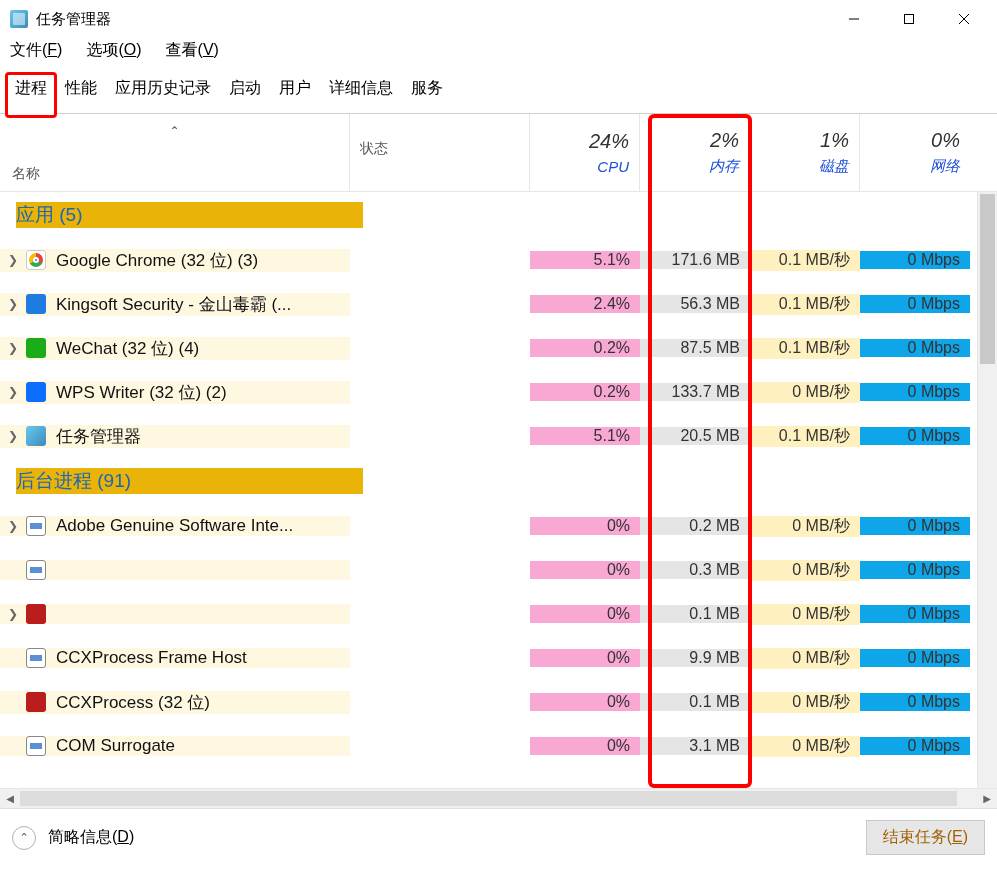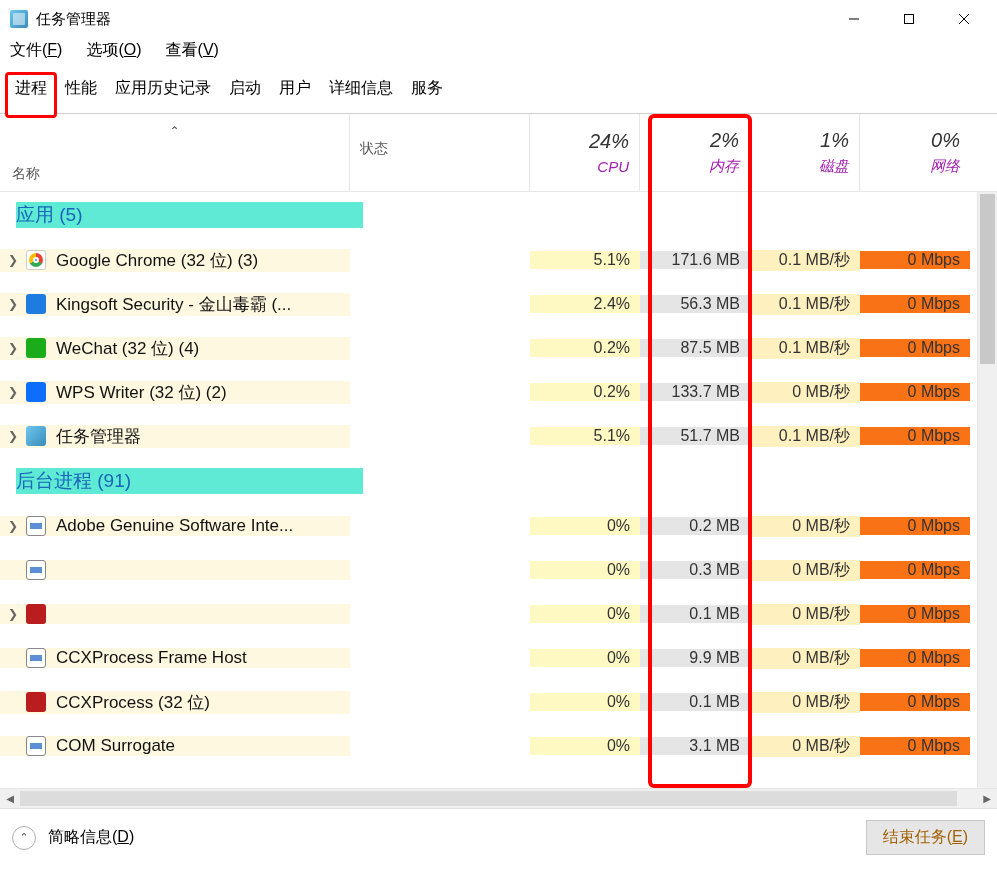--- a/index.html
+++ b/index.html
@@ -25,21 +25,21 @@
 .tab.active { background: #fff; border-color: #d0d0d0; }
 .tab.highlighted-border { outline: 3px solid #f00; outline-offset: -2px; border-radius: 3px; }
 
 
 .col-headers { display: flex; height: 78px; border-bottom: 1px solid #e6e6e6; position: relative; }
 .col-name { width: 350px; border-right: 1px solid #e6e6e6; display: flex; flex-direction: column; justify-content: flex-end; padding: 0 0 8px 12px; position: relative; }
 .col-name .sort-arrow { position: absolute; top: 10px; left: 50%; transform: translateX(-50%); font-size: 12px; color: #555; }
 .col-status { width: 180px; border-right: 1px solid #e6e6e6; display: flex; align-items: center; padding: 0 0 8px 10px; }
 .col-metric { width: 110px; border-right: 1px solid #e6e6e6; display: flex; flex-direction: column; align-items: flex-end; justify-content: center; padding-right: 10px; font-style: italic; }
 .col-metric .pct { font-size: 20px; color: #333; }
-.col-metric .lbl { font-size: 15px; color: #a21caf; margin-top: 5px; }
+.col-metric .lbl { font-size: 15px; color: #1d4ed8; margin-top: 5px; }
 .col-label { font-size: 14px; color: #555; }
 
 
 .mem-highlight { position: absolute; border: 4px solid #f00; border-radius: 6px; pointer-events: none; z-index: 50; }
 
 
 .body-area { display: flex; height: 596px; }
 .table-wrap { flex: 1; overflow: hidden; position: relative; }
 .vscroll { width: 20px; background: #f0f0f0; border-left: 1px solid #e6e6e6; position: relative; }
 .vscroll .thumb { position: absolute; left: 2px; right: 2px; top: 2px; height: 170px; background: #c8c8c8; }
@@ -49,25 +49,25 @@
 .proc-row { height: 44px; display: flex; align-items: center; }
 .proc-row .expand { width: 26px; text-align: center; color: #666; font-size: 12px; }
 .proc-row .picon { width: 20px; height: 20px; margin-right: 10px; border-radius: 3px; display: inline-flex; align-items: center; justify-content: center; font-size: 11px; color: #fff; }
 .proc-row .pname { font-size: 17px; color: #111; flex: 0 0 auto; }
 .name-cell { width: 350px; display: flex; align-items: center; }
 .status-cell { width: 180px; }
 .metric-cell { width: 110px; text-align: right; padding-right: 10px; font-size: 16px; color: #333; }
 
 
 .tint-name { background: #fff8e0; }
-.tint-cpu { background: #fef9c3; }
+.tint-cpu { background: #f9a8d4; }
 .tint-mem { background: #e5e5e5; }
 .tint-disk { background: #fff0bf; }
-.tint-net { background: #f97316; }
-.tint-group { background: #5eead4; }
+.tint-net { background: #0ea5e9; }
+.tint-group { background: #eab308; }
 
 
 .hscroll { height: 20px; background: #f0f0f0; display: flex; align-items: center; border-top: 1px solid #e6e6e6; }
 .hscroll .arrow { width: 20px; height: 20px; display: flex; align-items: center; justify-content: center; font-size: 10px; color: #666; }
 .hscroll .track { flex: 1; height: 100%; position: relative; }
 .hscroll .thumb { position: absolute; top: 2px; bottom: 2px; left: 0; right: 20px; background: #dcdcdc; }
 
 
 .footer { height: 58px; border-top: 1px solid #e0e0e0; display: flex; align-items: center; padding: 0 12px; }
 .footer .collapse-btn { width: 24px; height: 24px; border: 1px solid #b0b0b0; border-radius: 50%; display: flex; align-items: center; justify-content: center; margin-right: 12px; font-size: 11px; color: #555; }
@@ -215,21 +215,21 @@
         <div class="metric-cell tint-net">0 Mbps</div>
       </div>
       <div class="proc-row">
         <div class="name-cell tint-name">
           <span class="expand">❯</span>
           <span class="picon ic-tm"></span>
           <span class="pname">任务管理器</span>
         </div>
         <div class="status-cell tint-name"></div>
         <div class="metric-cell tint-cpu">5.1%</div>
-        <div class="metric-cell tint-mem">51.7 MB</div>
+        <div class="metric-cell tint-mem">20.5 MB</div>
         <div class="metric-cell tint-disk">0.1 MB/秒</div>
         <div class="metric-cell tint-net">0 Mbps</div>
       </div>
       <div class="group-row">
         <div class="name-cell tint-group" style="width:350px">
           <span class="group-title">后台进程 (91)</span>
         </div>
         <div class="status-cell tint-group"></div>
         <div class="metric-cell tint-cpu"></div>
         <div class="metric-cell tint-mem"></div>

